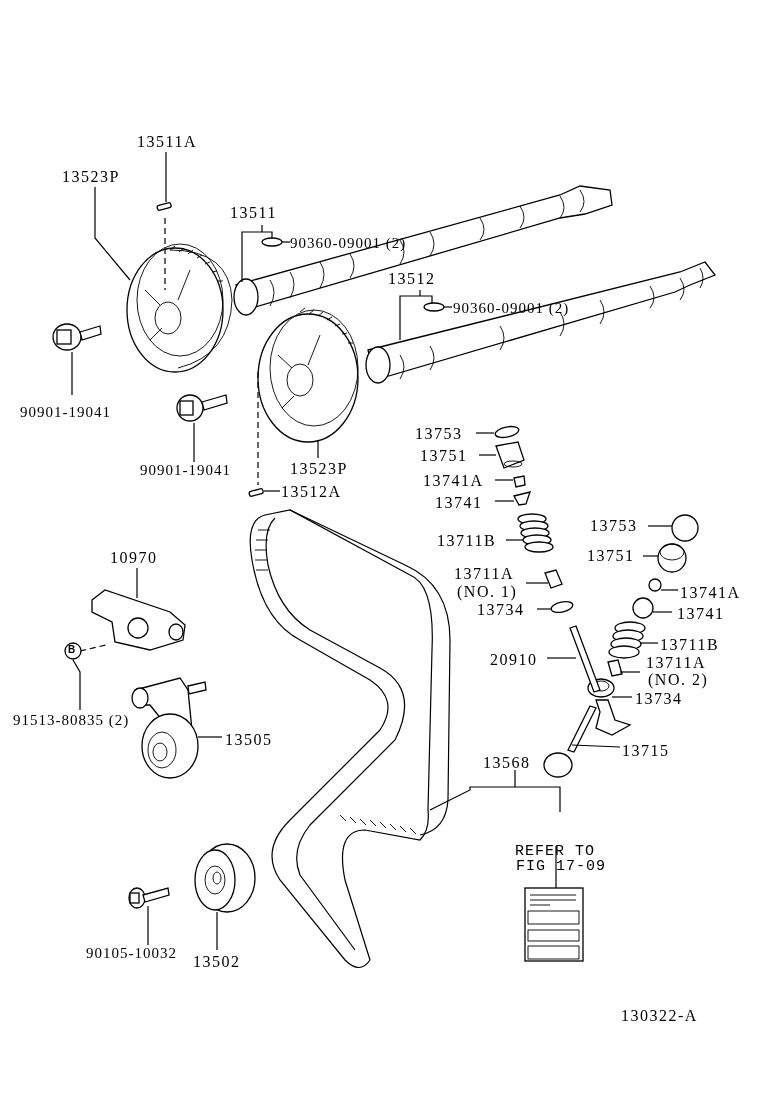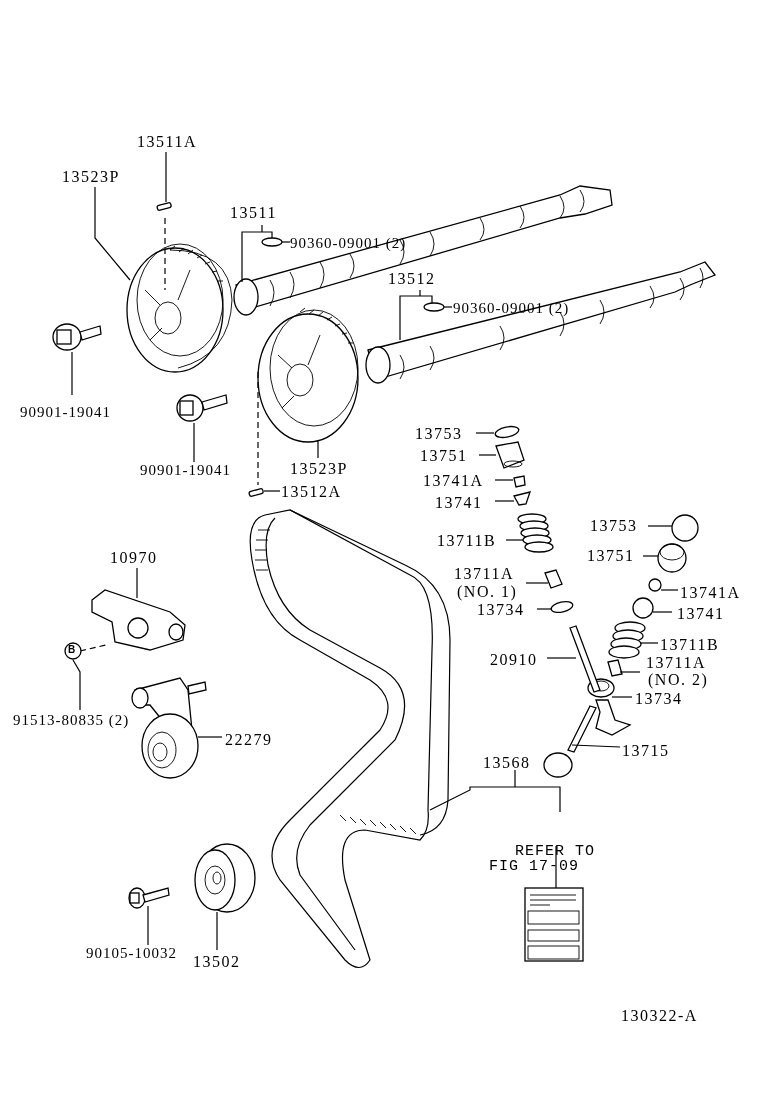--- a/index.html
+++ b/index.html
@@ -216,22 +216,22 @@
 <div class="lbl" style="left:677px;top:605px">13741</div>
 <div class="lbl" style="left:660px;top:636px">13711B</div>
 <div class="lbl" style="left:490px;top:651px">20910</div>
 <div class="lbl" style="left:646px;top:654px">13711A</div>
 <div class="lbl" style="left:648px;top:671px">(NO. 2)</div>
 <div class="lbl" style="left:635px;top:690px">13734</div>
 <div class="lbl" style="left:622px;top:742px">13715</div>
 <div class="lbl" style="left:483px;top:754px">13568</div>
 
 <div class="lbl mono" style="left:515px;top:815px">REFER TO</div>
-<div class="lbl mono" style="left:489px;top:830px">FIG 17-09</div>
+<div class="lbl mono" style="left:516px;top:830px">FIG 17-09</div>
 
 <div class="lbl" style="left:110px;top:549px">10970</div>
 <div style="position:absolute;left:68px;top:644px;font-size:10px;font-family:'Liberation Sans',sans-serif;font-weight:bold">B</div>
 <div class="lbl sm" style="left:13px;top:712px">91513-80835 (2)</div>
-<div class="lbl" style="left:225px;top:731px">22279</div>
+<div class="lbl" style="left:225px;top:731px">13505</div>
 <div class="lbl sm" style="left:86px;top:945px">90105-10032</div>
 <div class="lbl" style="left:193px;top:953px">13502</div>
 
 <div class="lbl" style="left:621px;top:1007px">130322-A</div>
 
 </body></html>

